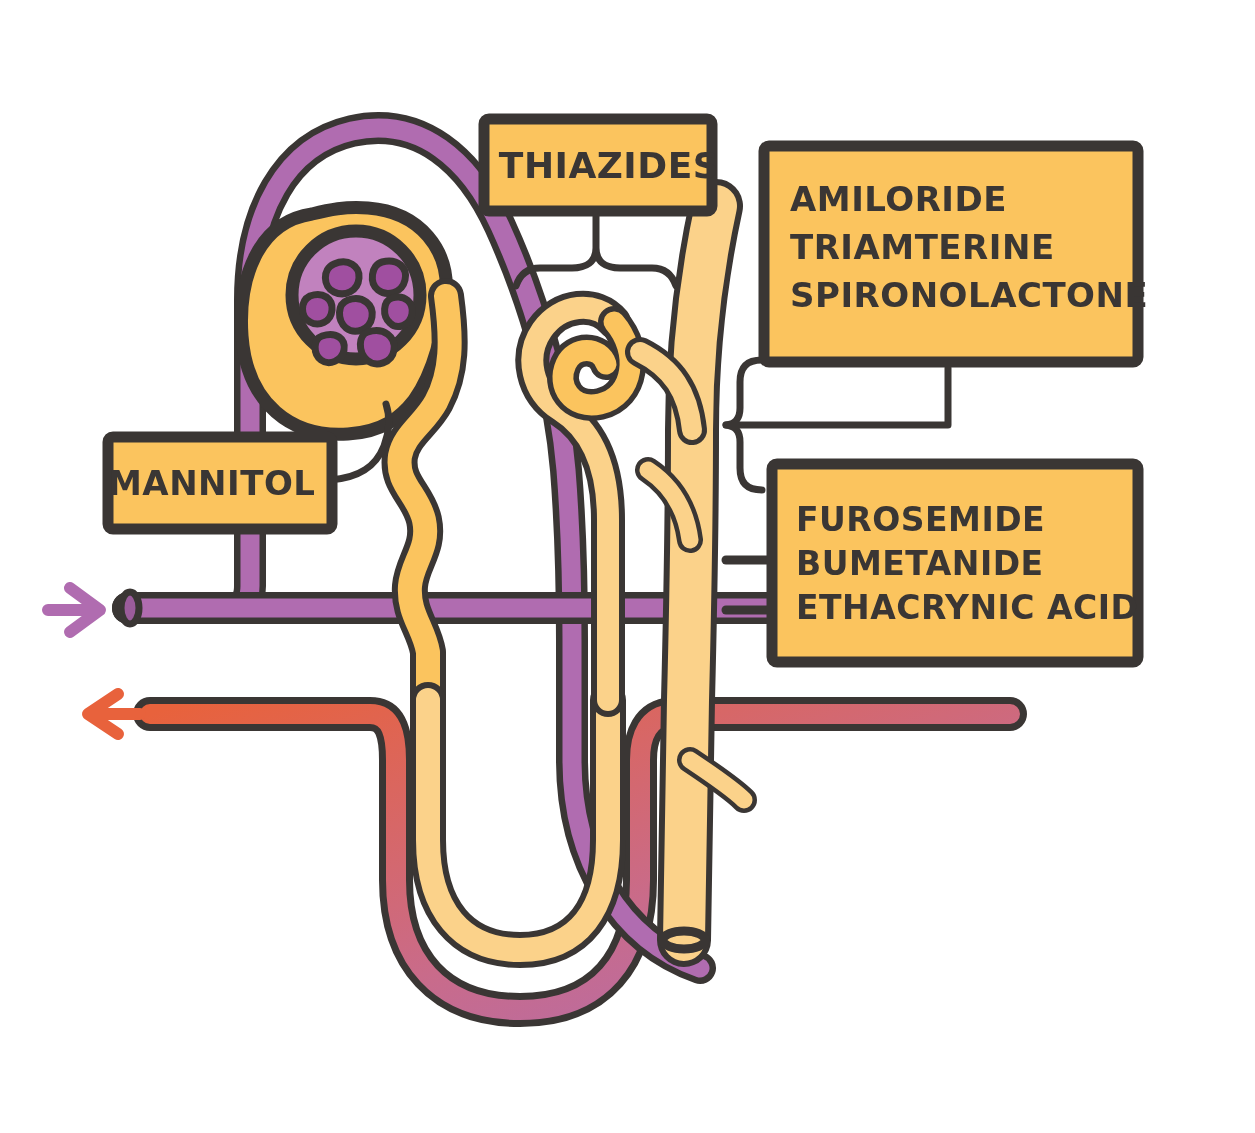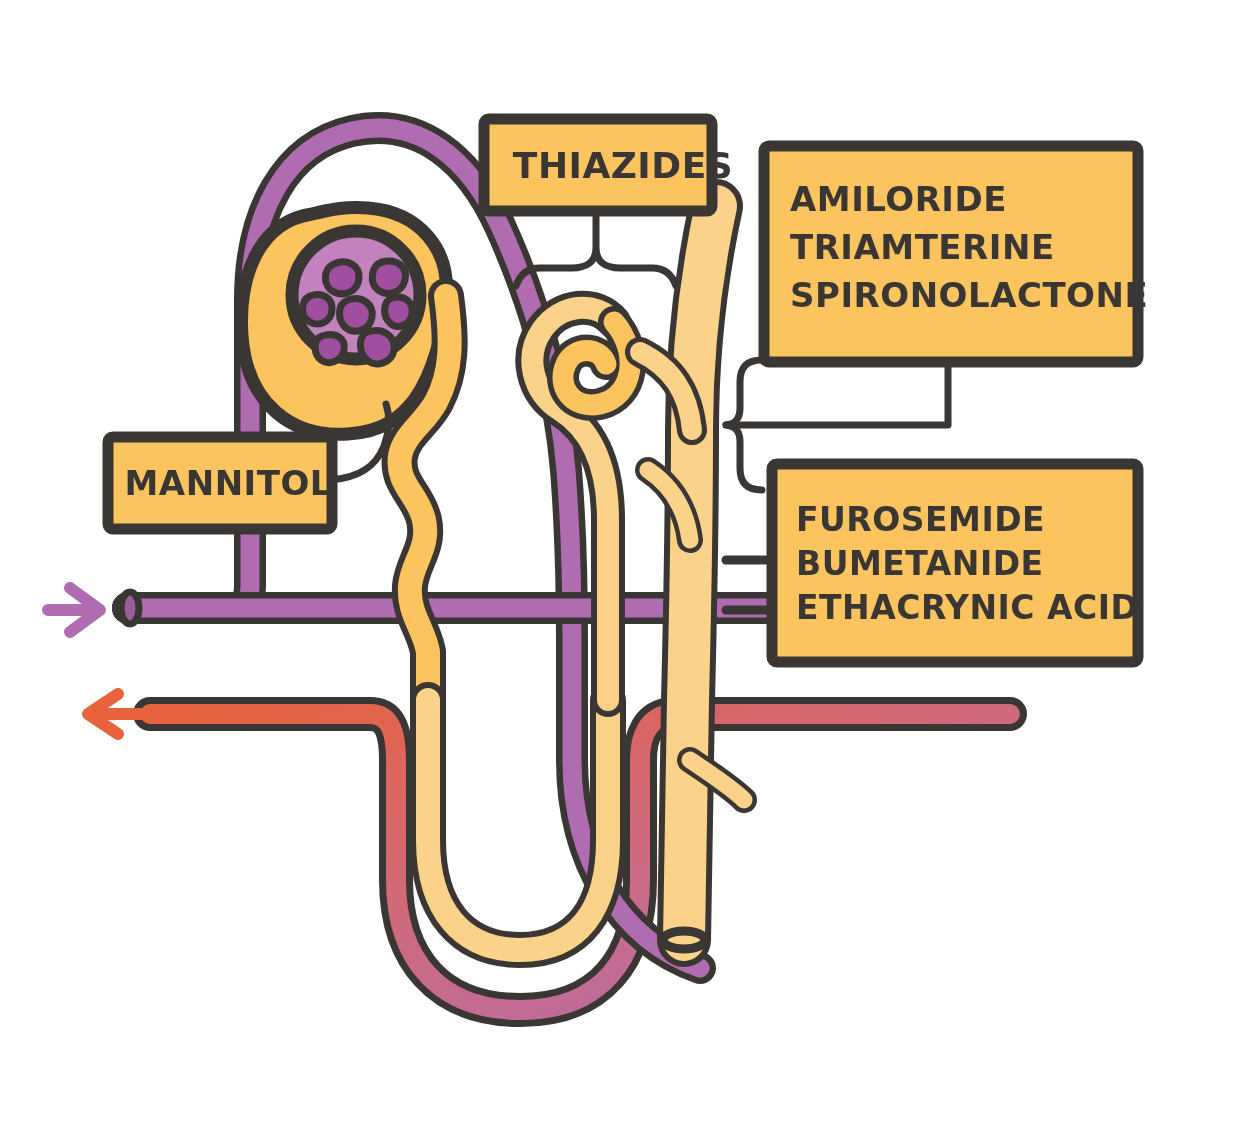--- a/index.html
+++ b/index.html
@@ -231,33 +231,33 @@
 
       <rect x="764" y="146" width="374" height="216" rx="5" fill="#FBC45E" stroke="#3A3634" stroke-width="11"></rect>
 
       <rect x="772" y="464" width="366" height="198" rx="5" fill="#FBC45E" stroke="#3A3634" stroke-width="11"></rect>
 
       <rect x="108" y="437" width="224" height="92" rx="5" fill="#FBC45E" stroke="#3A3634" stroke-width="11"></rect>
 
     </g>
   </svg>
 
-  <div class="label-box-text" style="left:509px; top:119px; width:228px; height:92px; align-items:center; font-size:36px;">
+  <div class="label-box-text" style="left:495px; top:119px; width:228px; height:92px; align-items:center; font-size:36px;">
     <div class="lb-line sc">Thiazides</div>
   </div>
 
   <div class="label-box-text" style="left:790px; top:142px; width:350px; height:210px; font-size:34px; line-height:1.42;">
     <div class="lb-line sc">Amiloride</div>
     <div class="lb-line sc">Triamterine</div>
     <div class="lb-line sc">Spironolactone</div>
   </div>
 
   <div class="label-box-text" style="left:796px; top:470px; width:346px; height:188px; font-size:33px; line-height:1.34;">
     <div class="lb-line sc">Furosemide</div>
     <div class="lb-line sc">Bumetanide</div>
     <div class="lb-line sc">Ethacrynic acid</div>
   </div>
 
-  <div class="label-box-text" style="left:108px; top:437px; width:224px; height:92px; align-items:flex-end; font-size:34px;">
+  <div class="label-box-text" style="left:108px; top:437px; width:224px; height:92px; align-items:flex-start; font-size:34px;">
     <div class="lb-line sc">Mannitol</div>
   </div>
 
 </div>
 
 </body></html>

